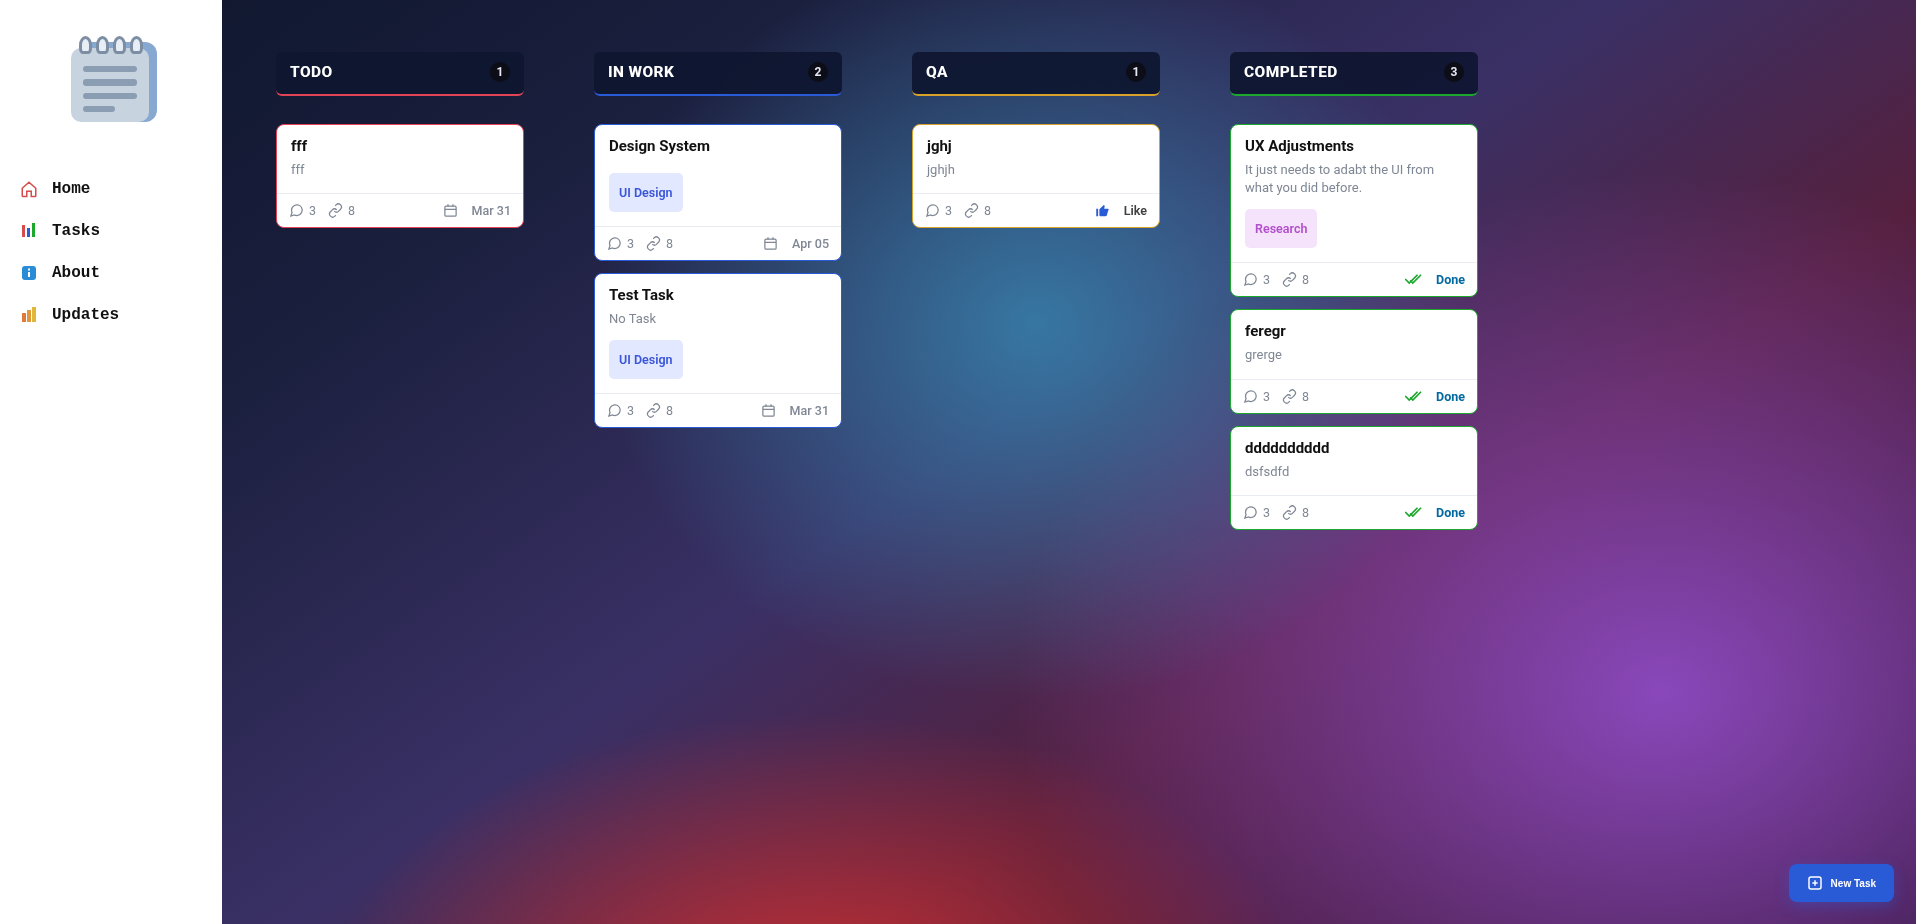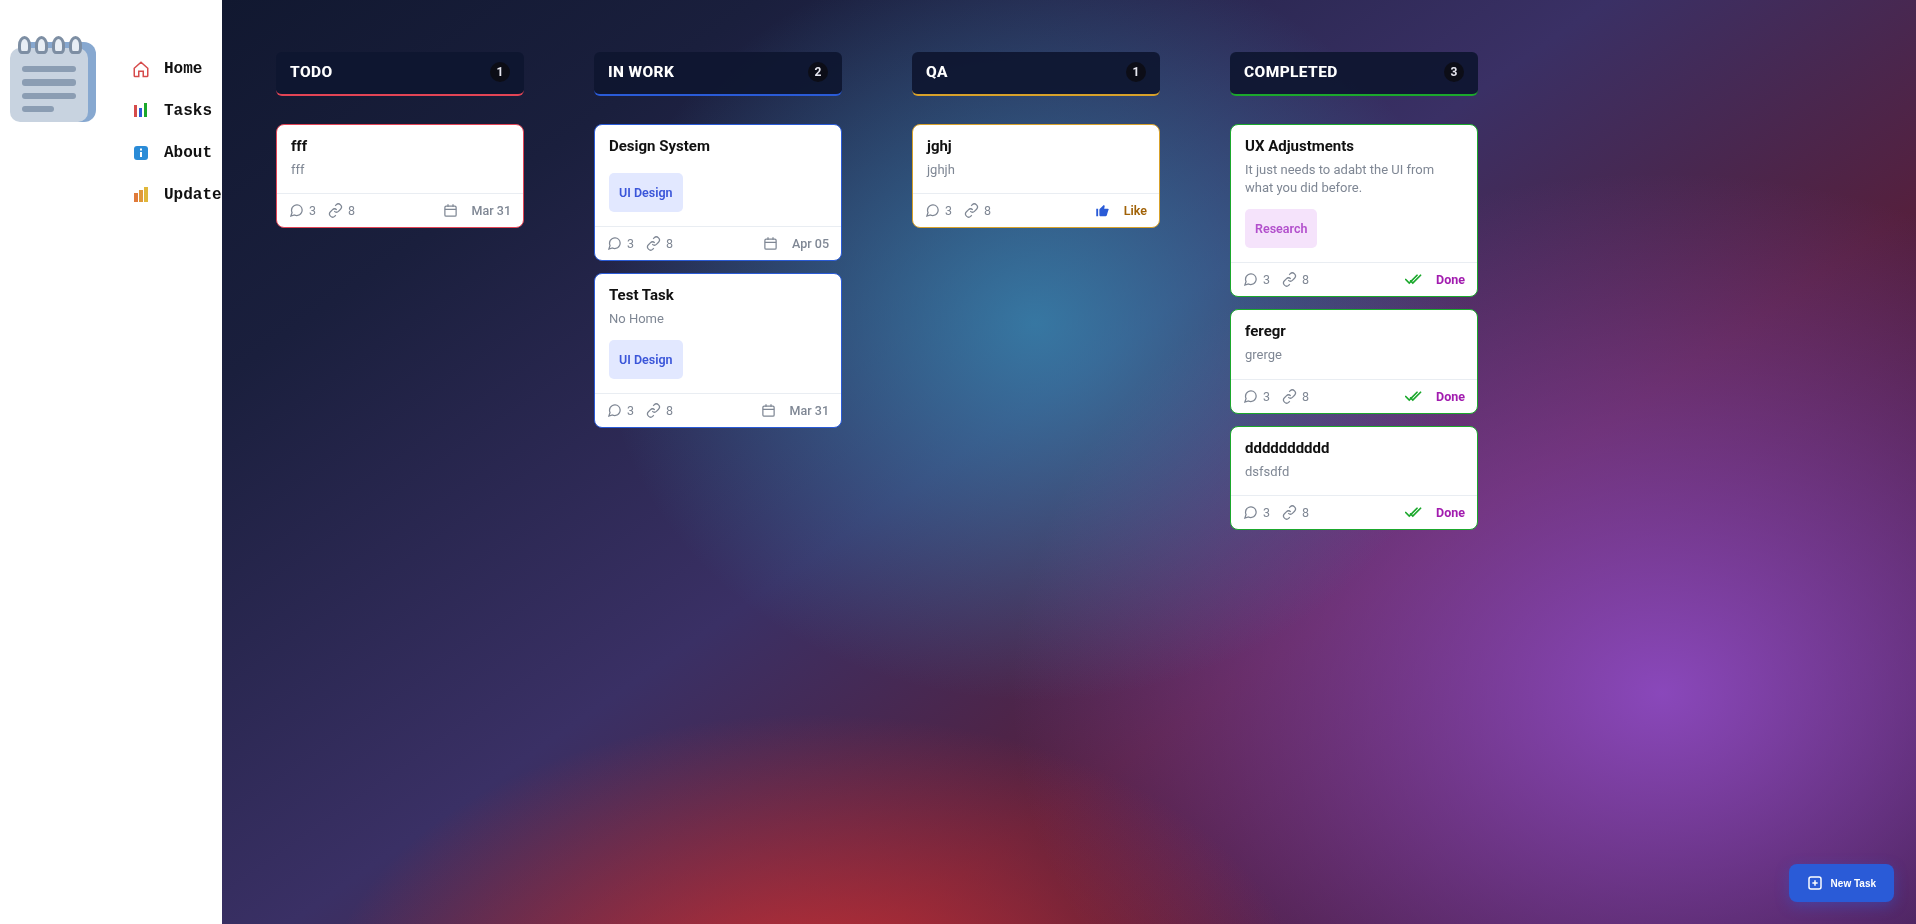--- a/index.html
+++ b/index.html
@@ -7,23 +7,24 @@
   body {
     font-family: -apple-system, BlinkMacSystemFont, "Segoe UI", Roboto, sans-serif;
     display: flex;
     overflow: hidden;
   }
 
   
   .sidebar {
     width: 222px;
     background: #fff;
-    padding: 30px 4px;
+    padding: 30px 20px;
     display: flex;
-    gap: 36px;
+    flex-direction: column;
+    gap: 28px;
     flex-shrink: 0;
   }
   .logo-wrap { display: flex; justify-content: center; }
   .logo {
     width: 92px; height: 92px; position: relative;
   }
   .logo .back {
     position: absolute; top: 12px; left: 14px; width: 78px; height: 80px;
     background: #87a8d0; border-radius: 12px;
   }
@@ -113,22 +114,22 @@
 
   .card-foot {
     border-top: 1px solid #e9edf2;
     padding: 9px 12px;
     display: flex; align-items: center; justify-content: space-between;
     font-size: 12.5px; color: #7f8794;
   }
   .foot-left { display: flex; align-items: center; gap: 12px; }
   .foot-item { display: flex; align-items: center; gap: 5px; }
   .foot-right { display: flex; align-items: center; gap: 14px; color: #7f8794; font-weight: 500;}
-  .foot-right.like { color: #a16207; font-weight: 600; }
-  .foot-right.done { color: #a21caf; font-weight: 700; }
+  .foot-right.like { color: #404040; font-weight: 600; }
+  .foot-right.done { color: #0369a1; font-weight: 700; }
 
   .icon { display:inline-flex; }
   svg { display: block; }
 
   
   .fab {
     position: fixed; right: 22px; bottom: 22px;
     background: #2a5bd7; color: #fff;
     border: none; border-radius: 8px;
     padding: 11px 18px; font-size: 10px; font-weight: 600;
@@ -284,21 +285,21 @@
                     <line x1="3" y1="10" x2="21" y2="10"></line>
                     <line x1="8" y1="2" x2="8" y2="6"></line>
                     <line x1="16" y1="2" x2="16" y2="6"></line>
                   </svg>
                 </span>
                 <span>Apr 05</span>
               </span>
             </div>
           </div>
           <div class="card inwork">
-            <div class="card-body"><div class="card-title">Test Task</div><div class="card-desc">No Home</div><span class="card-tag tag-ui">UI Design</span></div>
+            <div class="card-body"><div class="card-title">Test Task</div><div class="card-desc">No Task</div><span class="card-tag tag-ui">UI Design</span></div>
             <div class="card-foot">
               <span class="foot-left">
                 <span class="foot-item">
                   <span class="icon">
                     <svg width="15" height="15" viewBox="0 0 24 24" fill="none" stroke="#7f8794" stroke-width="2">
                       <path d="M21 11.5a8.38 8.38 0 0 1-.9 3.8 8.5 8.5 0 0 1-7.6 4.7 8.38 8.38 0 0 1-3.8-.9L3 21l1.9-5.7a8.38 8.38 0 0 1-.9-3.8 8.5 8.5 0 0 1 4.7-7.6 8.38 8.38 0 0 1 3.8-.9h.5a8.48 8.48 0 0 1 8 8v.5z"></path>
                     </svg>
                   </span>
                   <span>3</span>
                 </span>

